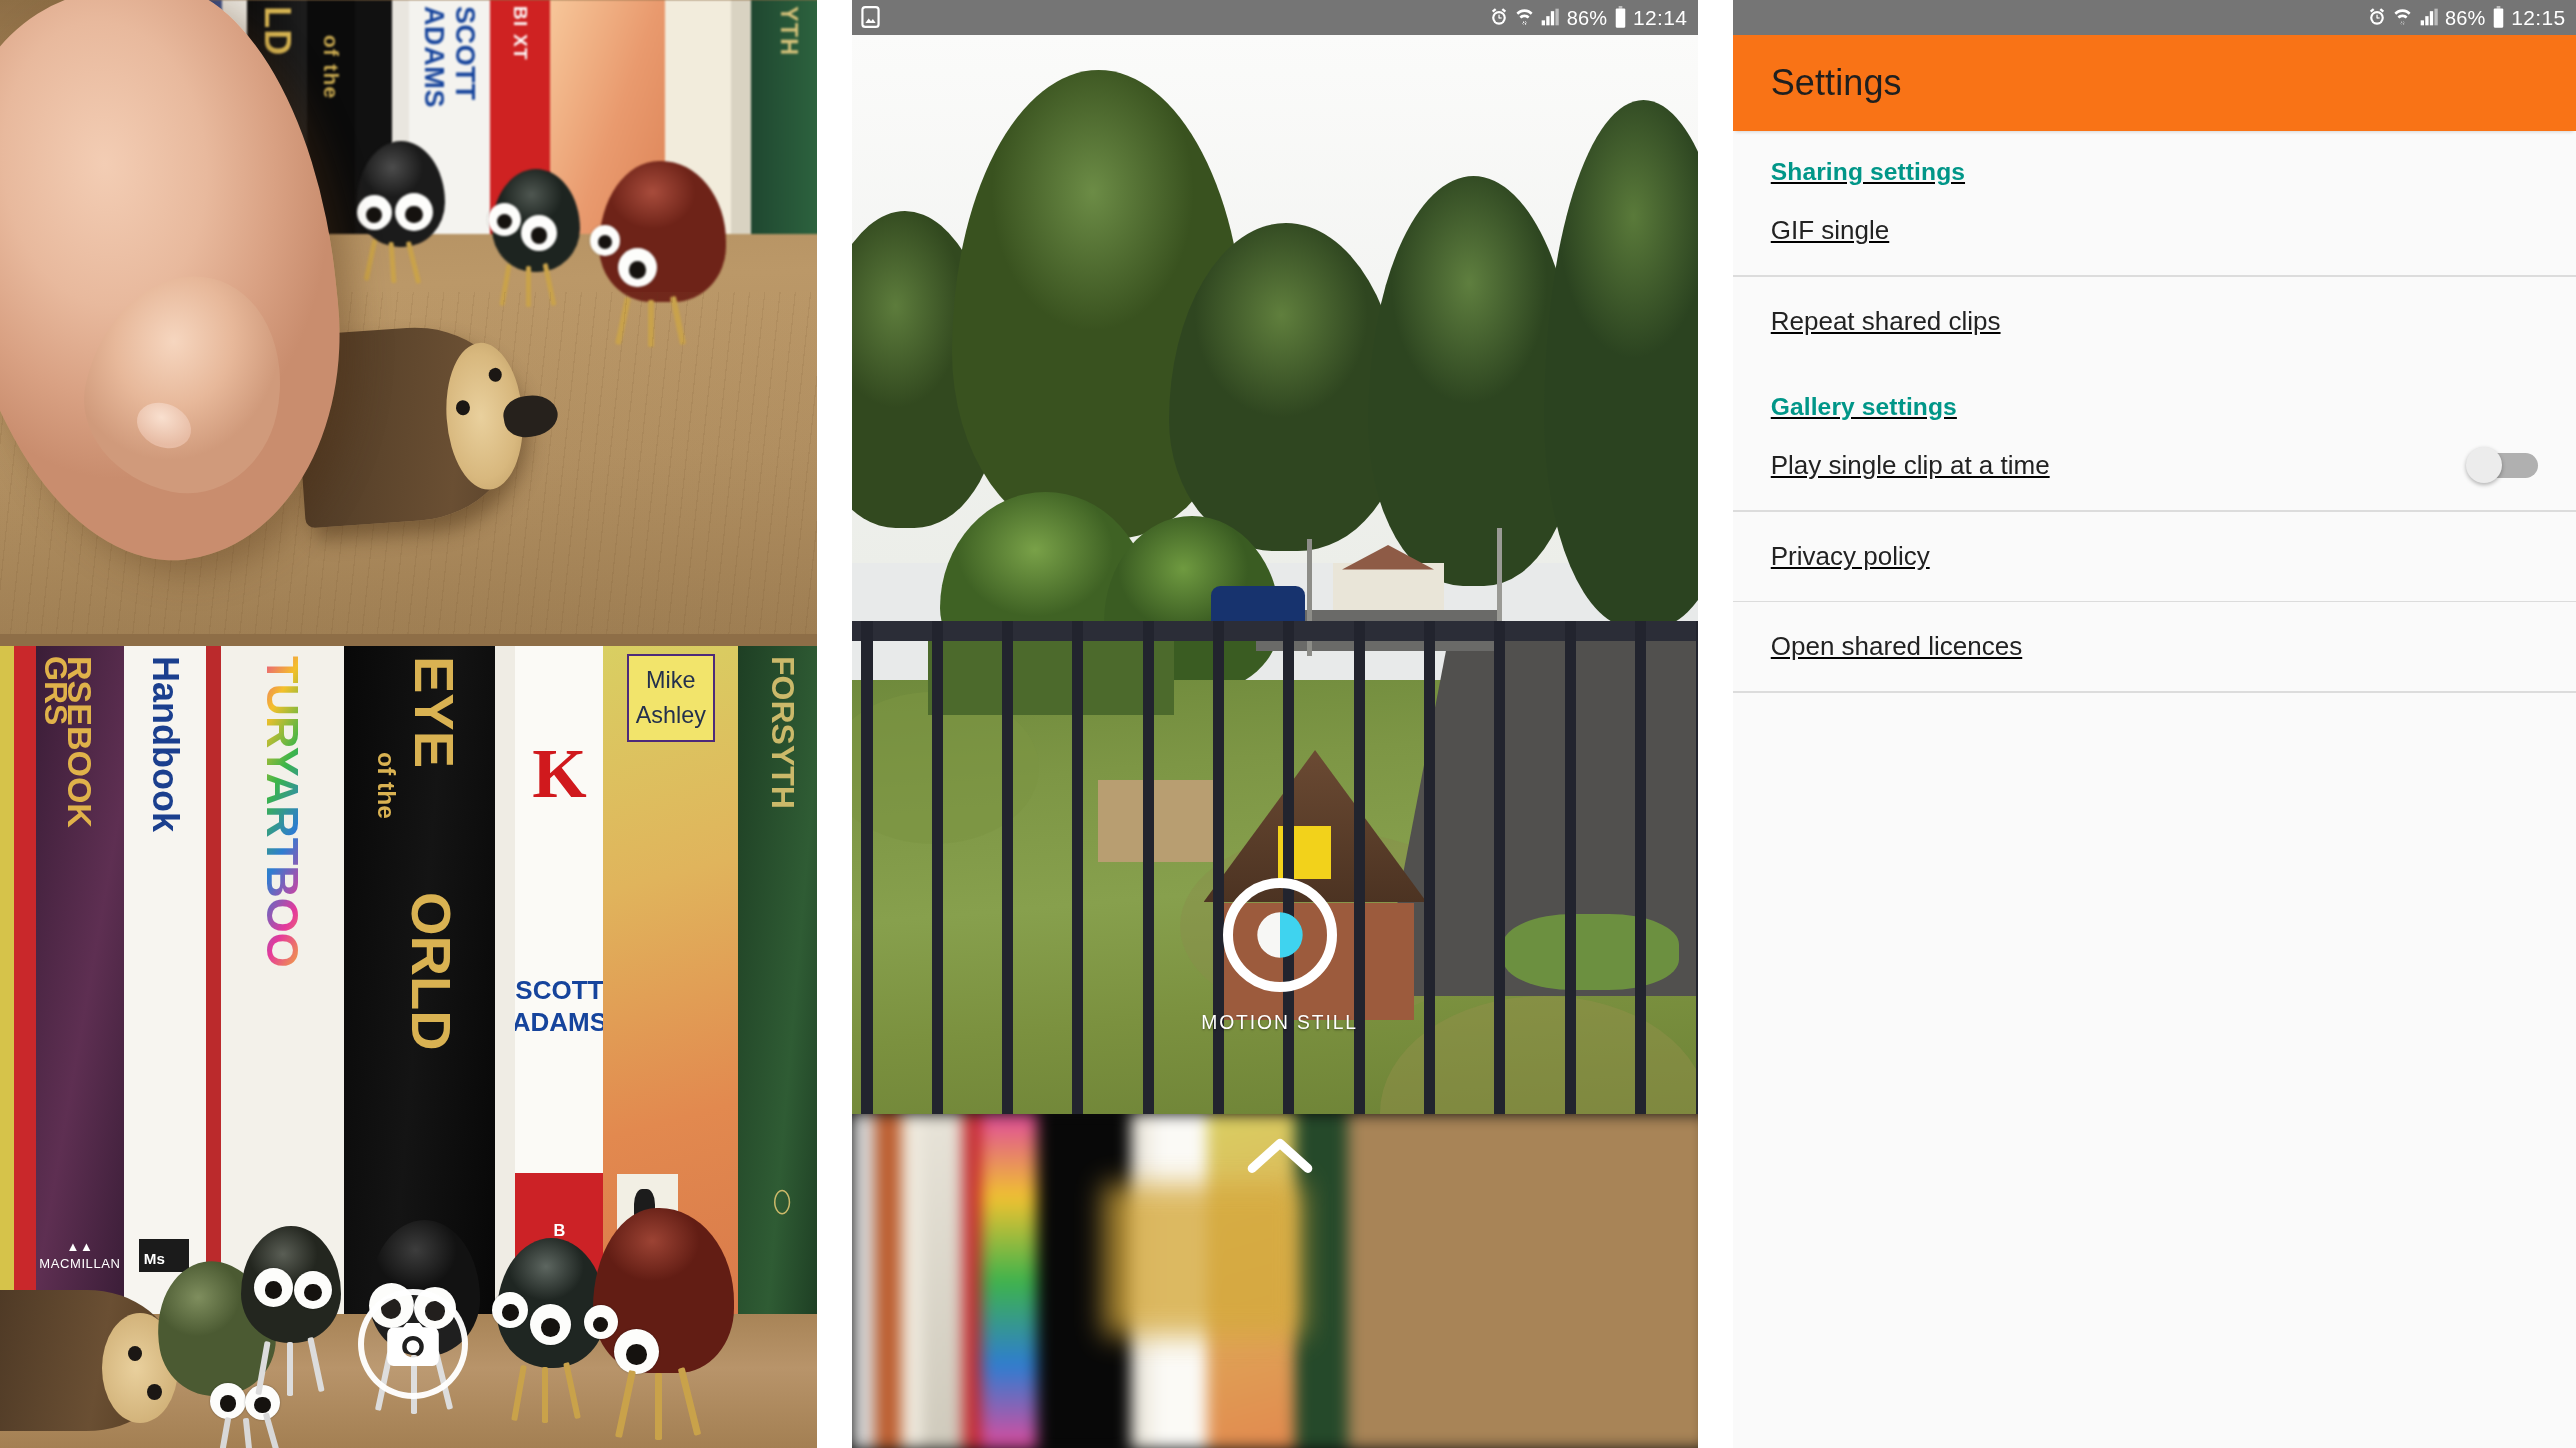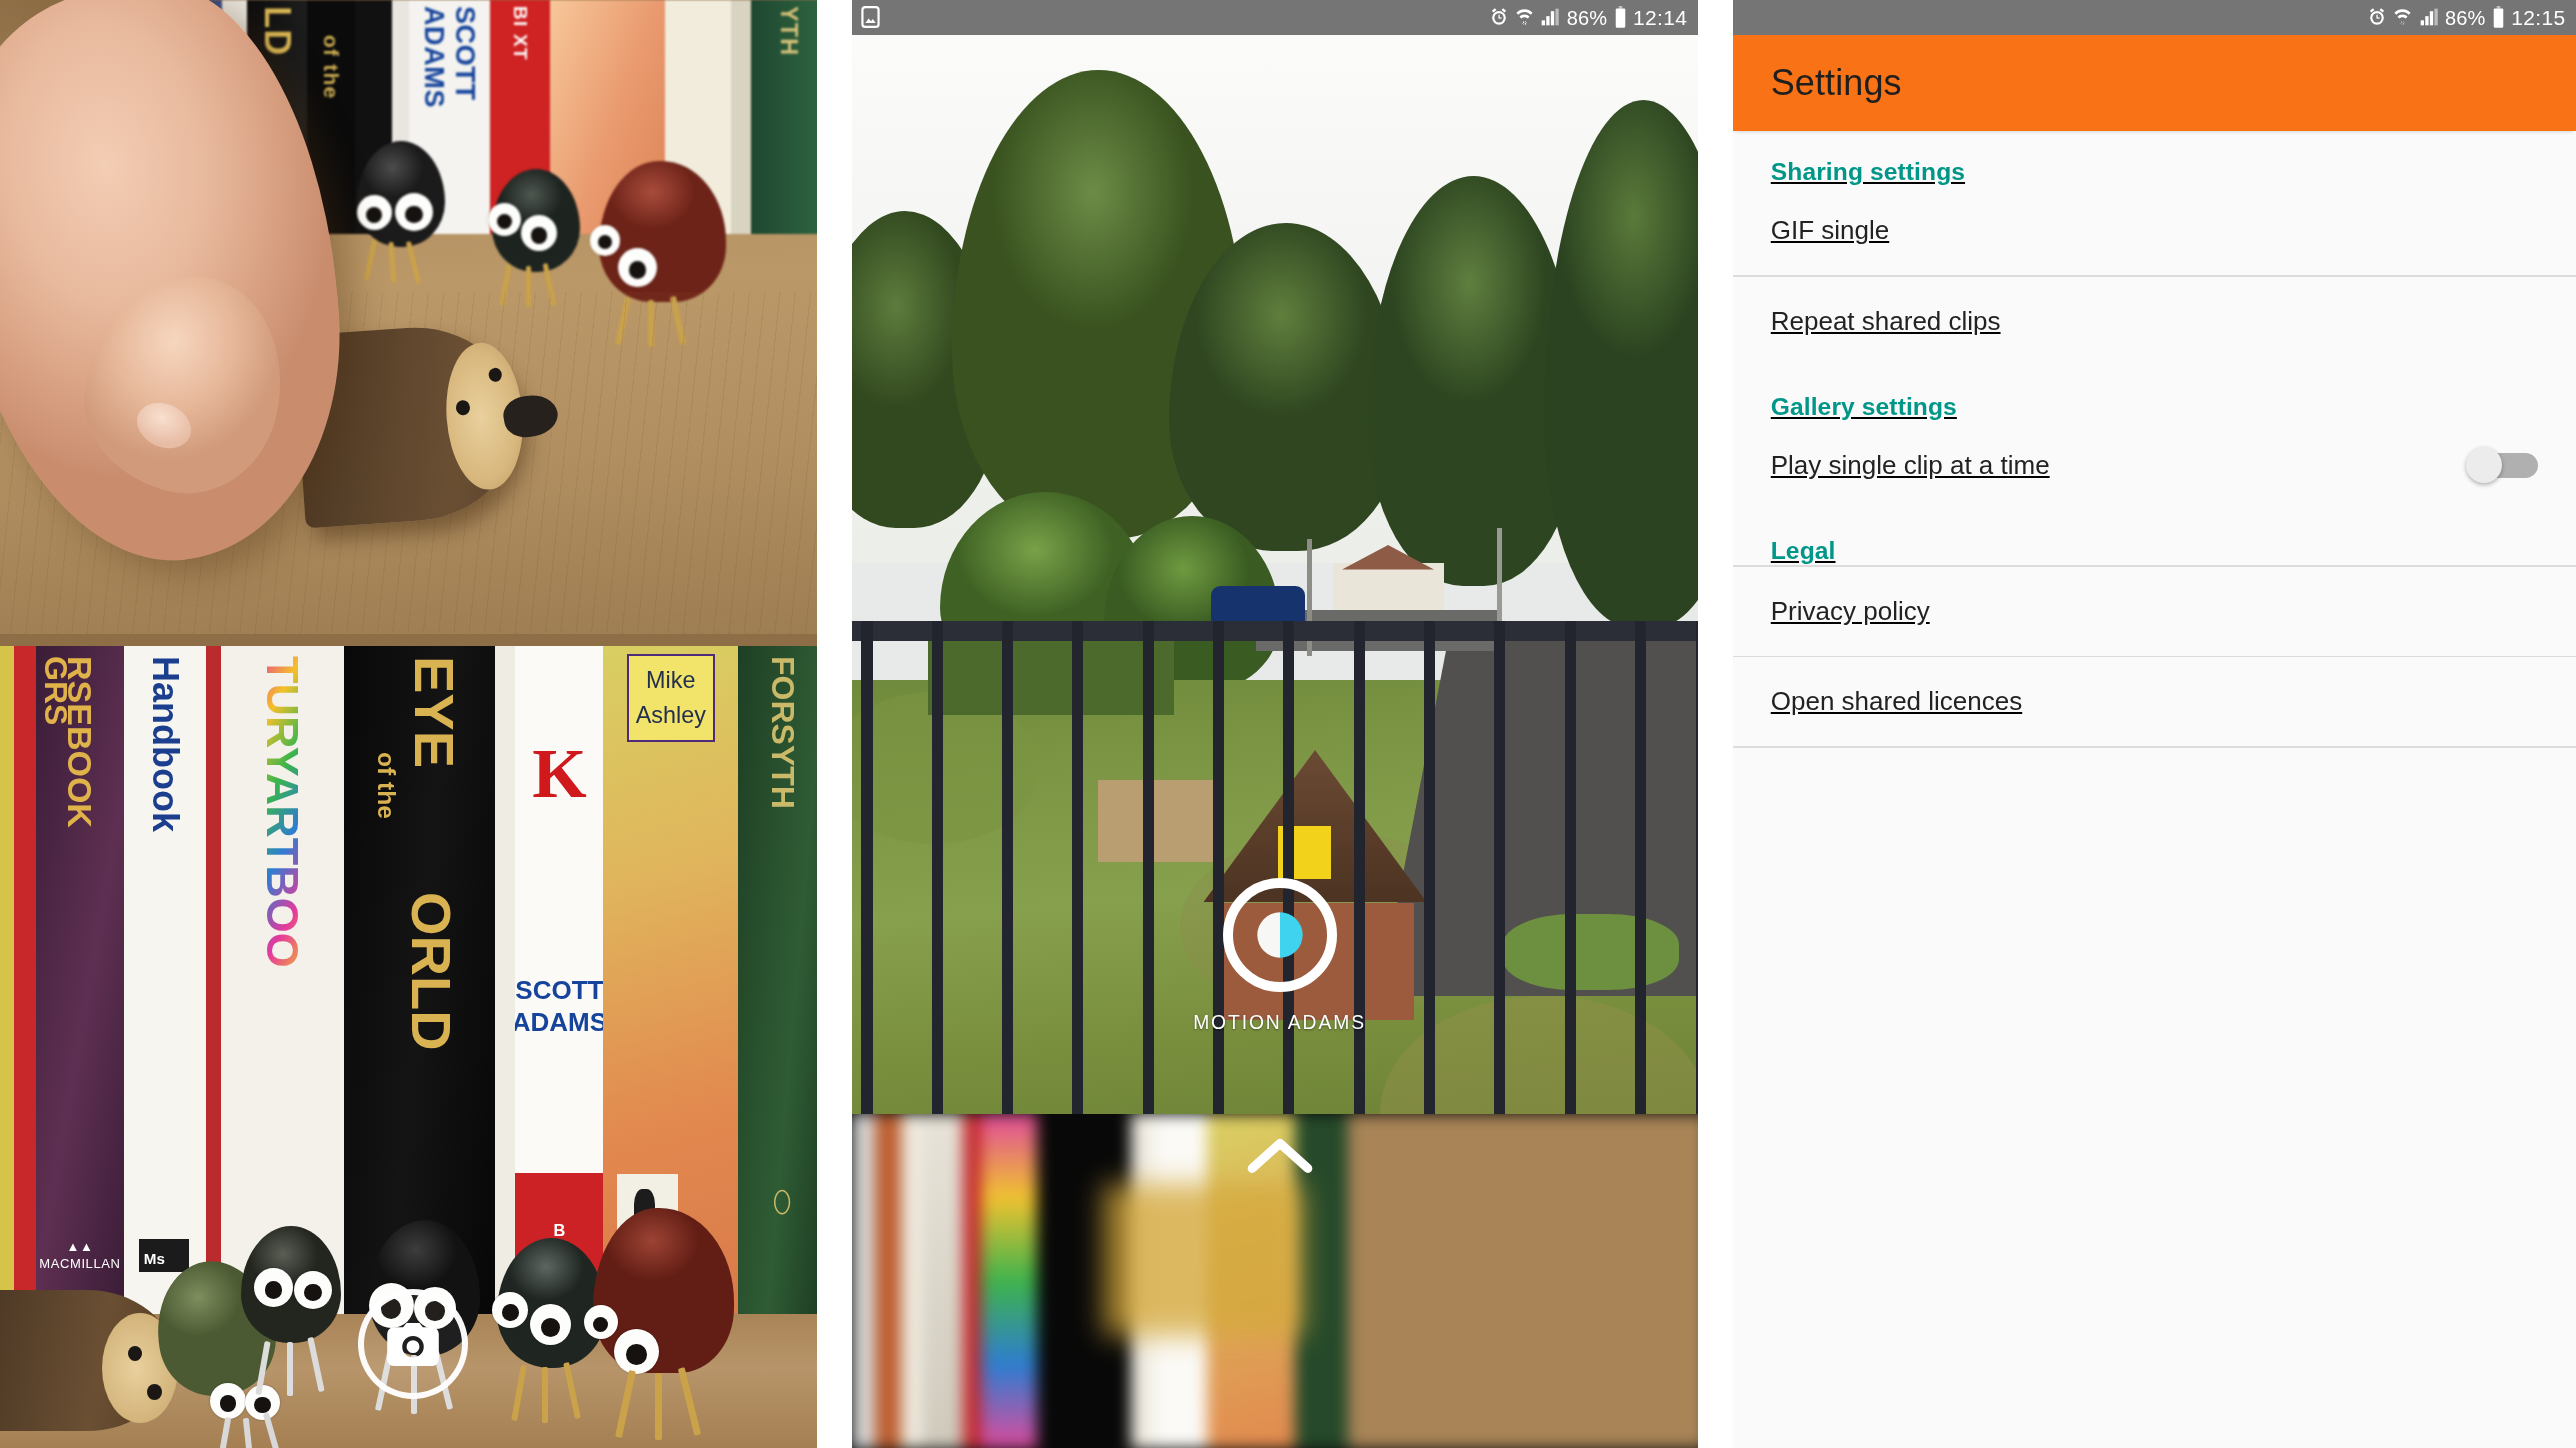--- a/index.html
+++ b/index.html
@@ -371,21 +371,21 @@
       </div>
 
       <div class="ms-logo">
         <div class="ms-mark">
           <svg width="54" height="54" viewBox="0 0 100 100">
             <path d="M50 8 A42 42 0 0 1 92 50 L50 50 Z M50 50 L92 50 A42 42 0 0 1 50 92 Z" fill="#3fd3ef"></path>
             <path d="M50 50 L8 50 A42 42 0 0 1 50 8 Z M8 50 L50 50 L50 92 A42 42 0 0 1 8 50 Z" fill="#f7f7f5"></path>
           </svg>
         </div>
       </div>
-      <div class="ms-label">MOTION ADAMS</div>
+      <div class="ms-label">MOTION STILL</div>
 
     </div>
 
     <div class="filmstrip">
       <div style="position:absolute;inset:0;filter:blur(7.6px);display:flex">
         <div style="width:23.4px;background:#d8d8d8"></div>
         <div style="width:26px;background:#bb5b2c"></div>
         <div style="width:21px;background:#efeade"></div>
         <div style="width:41px;background:linear-gradient(180deg,#e7e3d8,#cfcabc)"></div>
         <div style="width:17.6px;background:#c2262a"></div>
@@ -476,21 +476,20 @@
 
       <div class="sc-header">Gallery settings</div>
       <div class="sc-row">
         <span class="lbl">Play single clip at a time</span>
         <span class="toggle">
           <span class="toggle-track"></span>
           <span class="toggle-thumb"></span>
         </span>
       </div>
 
-      <div class="sc-header">Legal</div>
       <div class="sc-divider"></div>
       <div class="sc-row">
         <span class="lbl">Privacy policy</span>
       </div>
       <div class="sc-divider"></div>
       <div class="sc-row">
         <span class="lbl">Open shared licences</span>
       </div>
       <div class="sc-divider"></div>
     </div>

